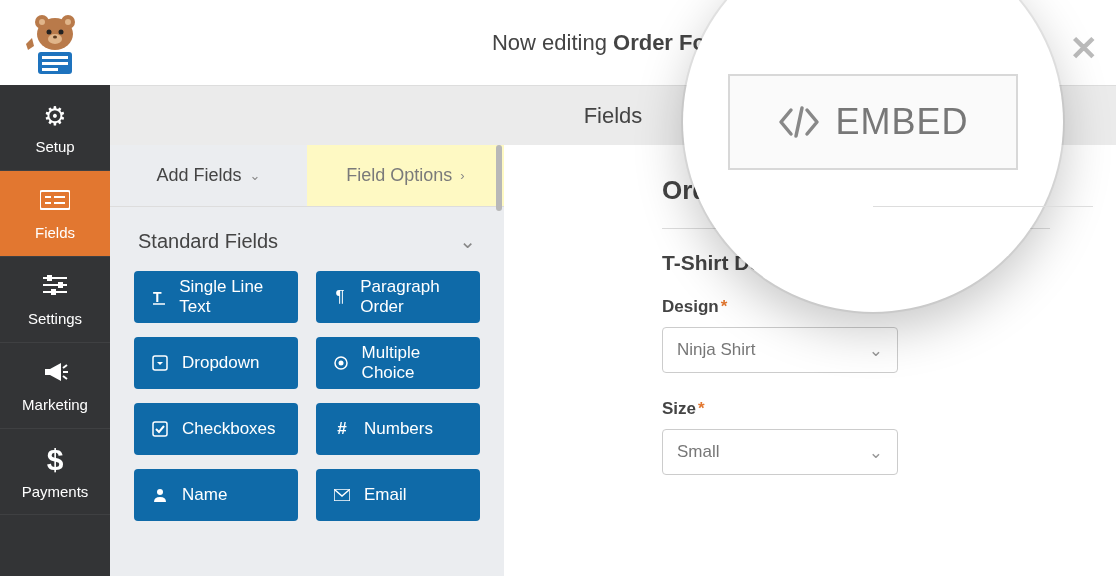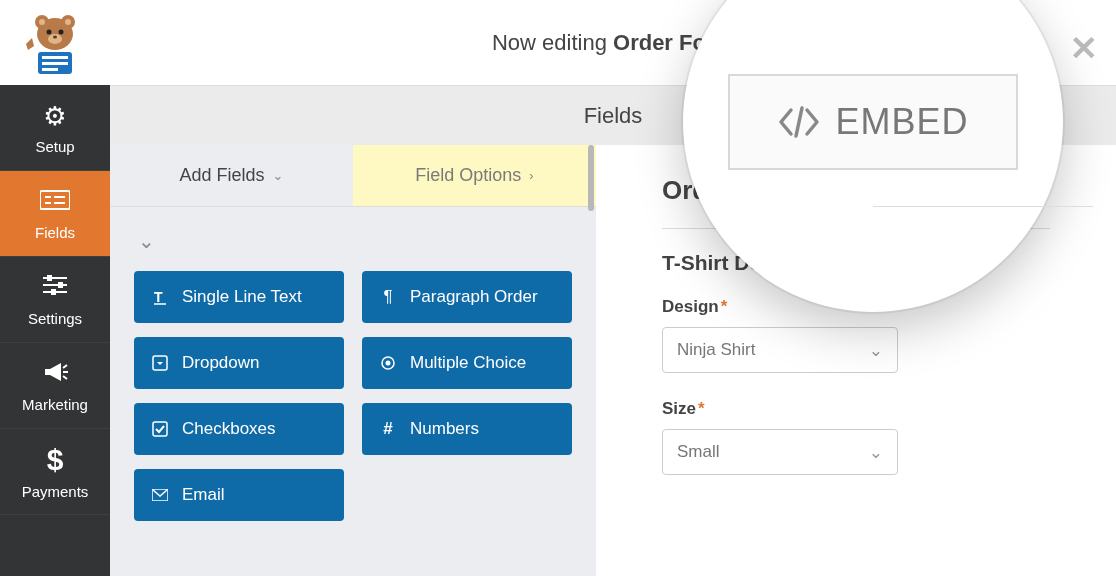--- a/index.html
+++ b/index.html
@@ -16,21 +16,21 @@
     .sidebar { position: absolute; left: 0; top: 85px; width: 110px; bottom: 0; background: #333436; display: flex; flex-direction: column; }
     .sidebar-item { height: 86px; display: flex; flex-direction: column; align-items: center; justify-content: center; color: #fff; border-bottom: 1px solid #3f4042; cursor: pointer; }
     .sidebar-item.active { background: #e27730; }
     .sidebar-item .icon { font-size: 26px; margin-bottom: 6px; }
     .sidebar-item .lbl { font-size: 15px; text-align: right; }
 
     
     .section-header { position: absolute; left: 110px; right: 0; top: 85px; height: 60px; background: #ebebeb; border-top: 1px solid #ddd; display: flex; align-items: center; justify-content: center; font-size: 22px; color: #444; }
 
     
-    .left-panel { position: absolute; left: 110px; top: 145px; width: 486px; bottom: 0; background: #ebedf0; }
+    .left-panel { position: absolute; left: 110px; top: 145px; width: 394px; bottom: 0; background: #ebedf0; }
     .tabs { display: flex; height: 62px; border-bottom: 1px solid #ddd; }
     .tab { flex: 1; display: flex; align-items: center; justify-content: center; font-size: 18px; color: #444; cursor: pointer; gap: 8px; }
     .tab.inactive { background: #fef9c3; color: #7a7a7a; }
     .tab .chev { font-size: 13px; color: #888; }
     .scrollbar { position: absolute; right: 2px; top: 0; width: 6px; height: 66px; background: #b8b8b8; border-radius: 3px; }
 
     .section-row { padding: 22px 28px 12px; display: flex; align-items: center; justify-content: space-between; font-size: 20px; color: #444; cursor: pointer; }
     .fields-grid { padding: 6px 24px 22px; display: grid; grid-template-columns: 1fr 1fr; gap: 14px 18px; }
     .field-btn { background: #0f6aa8; color: #fff; height: 52px; border-radius: 4px; display: flex; align-items: center; gap: 12px; padding: 0 16px; font-size: 17px; cursor: pointer; }
     .field-btn .fi { width: 20px; display: inline-flex; justify-content: center; }
@@ -136,20 +136,21 @@
     <div class="tab">
       <span>Add Fields</span>
       <span class="chev">⌄</span>
     </div>
     <div class="tab inactive">
       <span>Field Options</span>
       <span class="chev">›</span>
     </div>
   </div>
   <div class="section-row">
+    <span>Standard Fields</span>
     <span style="color:#888">⌄</span>
   </div>
   <div class="fields-grid">
     <div class="field-btn">
         <span class="fi">
           <svg width="16" height="16" viewBox="0 0 16 16">
             <text x="2" y="13" font-size="14" font-weight="700" fill="#fff">T</text>
             <line x1="2" y1="15" x2="14" y2="15" stroke="#fff" stroke-width="1.5"></line>
           </svg>
         </span>
@@ -182,20 +183,29 @@
           <svg width="16" height="16" viewBox="0 0 16 16">
             <rect x="1" y="1" width="14" height="14" rx="2" fill="none" stroke="#fff" stroke-width="1.5"></rect>
             <path d="M4 8 L7 11 L12 5" fill="none" stroke="#fff" stroke-width="2"></path>
           </svg>
         </span>
         <span>Checkboxes</span>
       </div>
     <div class="field-btn">
         <span class="fi" style="font-weight:700">#</span>
         <span>Numbers</span>
+      </div>
+    <div class="field-btn">
+        <span class="fi">
+          <svg width="16" height="16" viewBox="0 0 16 16">
+            <circle cx="8" cy="5" r="3" fill="#fff"></circle>
+            <path d="M2 15 Q2 10 8 10 Q14 10 14 15 Z" fill="#fff"></path>
+          </svg>
+        </span>
+        <span>Name</span>
       </div>
     <div class="field-btn">
         <span class="fi">
           <svg width="16" height="12" viewBox="0 0 16 12">
             <rect x="0" y="0" width="16" height="12" rx="1" fill="none" stroke="#fff" stroke-width="1.5"></rect>
             <path d="M1 1 L8 7 L15 1" fill="none" stroke="#fff" stroke-width="1.5"></path>
           </svg>
         </span>
         <span>Email</span>
       </div>

